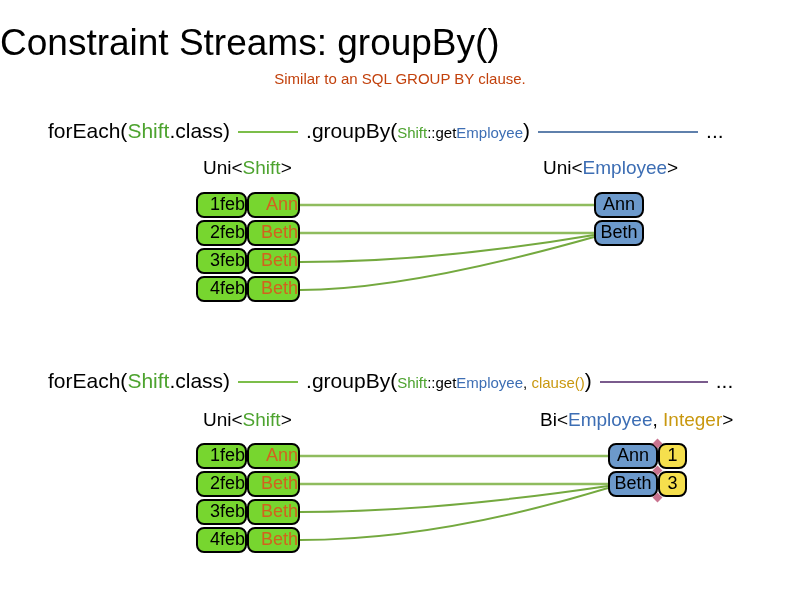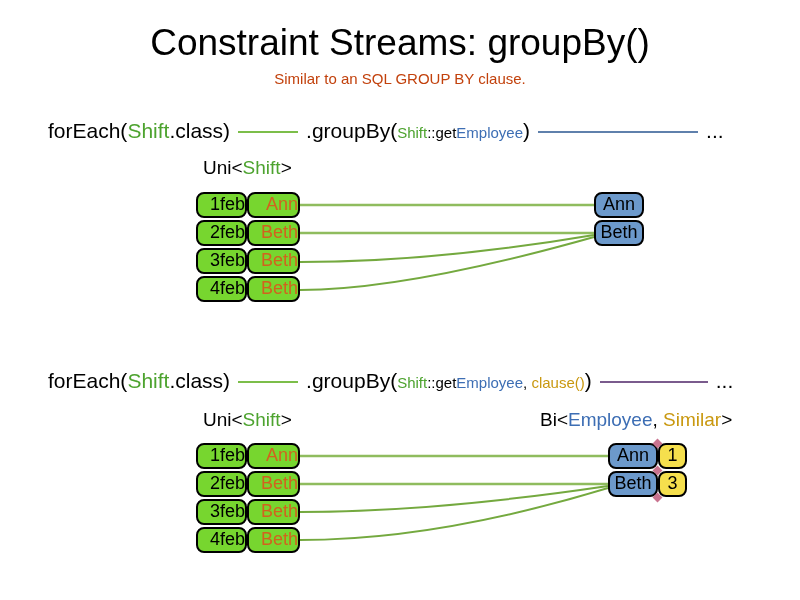--- a/index.html
+++ b/index.html
@@ -6,21 +6,21 @@
     --green-box:#77D62F; --green-text:#4DA32F; --orange-text:#D2621E;
     --blue-box:#6C99CB; --blue-text:#3D6EB4; --gold-text:#C9980F;
     --yellow-box:#F5DF4D; --line-green-light:#8FBC5E; --line-green:#74A93F;
     --line-blue:#5F80AC; --line-purple:#7A5B8D; --diamond-pink:#C9738F;
     --code-link-green:#7CBE4A;
   }
   html,body{margin:0;padding:0;}
   body{font-family:"Liberation Sans",sans-serif;background:#fff;}
   #stage{position:relative;width:800px;height:600px;background:#fff;overflow:hidden;}
 
-  .title{position:absolute;top:22px;left:0;width:800px;text-align:center;
+  .title{position:absolute;top:22px;left:0;width:800px;text-align:left;
          font-size:37px;color:#000;}
   .subtitle{position:absolute;top:70px;left:0;width:800px;text-align:center;
          font-size:15px;color:#c2410c;}
 
   .code{position:absolute;display:flex;align-items:baseline;white-space:pre;
         color:#000;font-size:21px;line-height:26px;}
   .code .sm{font-size:15px;}
   .code .green{color:var(--green-text);}
   .code .blue{color:var(--blue-text);}
   .code .gold{color:var(--gold-text);}
@@ -57,20 +57,21 @@
 
   <div class="code" style="left:48px;top:118px;">
     <span>forEach(</span><span class="green">Shift</span><span>.class)</span>
     <span class="hline g"></span>
     <span>.groupBy(</span><span class="sm green">Shift</span><span class="sm">::get</span><span class="sm blue">Employee</span><span>)</span>
     <span class="hline b"></span>
     <span>...</span>
   </div>
 
   <div class="typelabel" style="left:203px;top:156px;"><span>Uni&lt;</span><span class="green">Shift</span><span>&gt;</span></div>
+  <div class="typelabel" style="left:543px;top:156px;"><span>Uni&lt;</span><span class="blue">Employee</span><span>&gt;</span></div>
 
   <svg class="wires" width="800" height="600">
 
     <path d="M300 205 L596 205" stroke="#8FBC5E" stroke-width="2.5" fill="none"></path>
     <path d="M300 233 L596 233" stroke="#8FBC5E" stroke-width="2.5" fill="none"></path>
     <path d="M300 262 C370 262 470 256 594 235" stroke="#74A93F" stroke-width="2" fill="none"></path>
     <path d="M300 290 C370 290 470 272 594 237" stroke="#74A93F" stroke-width="2" fill="none"></path>
 
     <path d="M300 456 L610 456" stroke="#8FBC5E" stroke-width="2.5" fill="none"></path>
     <path d="M300 484 L610 484" stroke="#8FBC5E" stroke-width="2.5" fill="none"></path>
@@ -96,21 +97,21 @@
 
   <div class="code" style="left:48px;top:368px;">
     <span>forEach(</span><span class="green">Shift</span><span>.class)</span>
     <span class="hline g"></span>
     <span>.groupBy(</span><span class="sm green">Shift</span><span class="sm">::get</span><span class="sm blue">Employee</span><span class="sm">, </span><span class="sm gold">clause()</span><span>)</span>
     <span class="hline p"></span>
     <span>...</span>
   </div>
 
   <div class="typelabel" style="left:203px;top:408px;"><span>Uni&lt;</span><span class="green">Shift</span><span>&gt;</span></div>
-  <div class="typelabel" style="left:540px;top:408px;"><span>Bi&lt;</span><span class="blue">Employee</span><span>, </span><span class="gold">Similar</span><span>&gt;</span></div>
+  <div class="typelabel" style="left:540px;top:408px;"><span>Bi&lt;</span><span class="blue">Employee</span><span>, </span><span class="gold">Integer</span><span>&gt;</span></div>
 
   <div>
     <div class="box gbox date" style="left:196px;top:443px;width:51px;">1feb</div>
     <div class="box gbox name" style="left:247px;top:443px;width:53px;">Ann</div>
     <div class="box gbox date" style="left:196px;top:471px;width:51px;">2feb</div>
     <div class="box gbox name" style="left:247px;top:471px;width:53px;">Beth</div>
     <div class="box gbox date" style="left:196px;top:499px;width:51px;">3feb</div>
     <div class="box gbox name" style="left:247px;top:499px;width:53px;">Beth</div>
     <div class="box gbox date" style="left:196px;top:527px;width:51px;">4feb</div>
     <div class="box gbox name" style="left:247px;top:527px;width:53px;">Beth</div>

